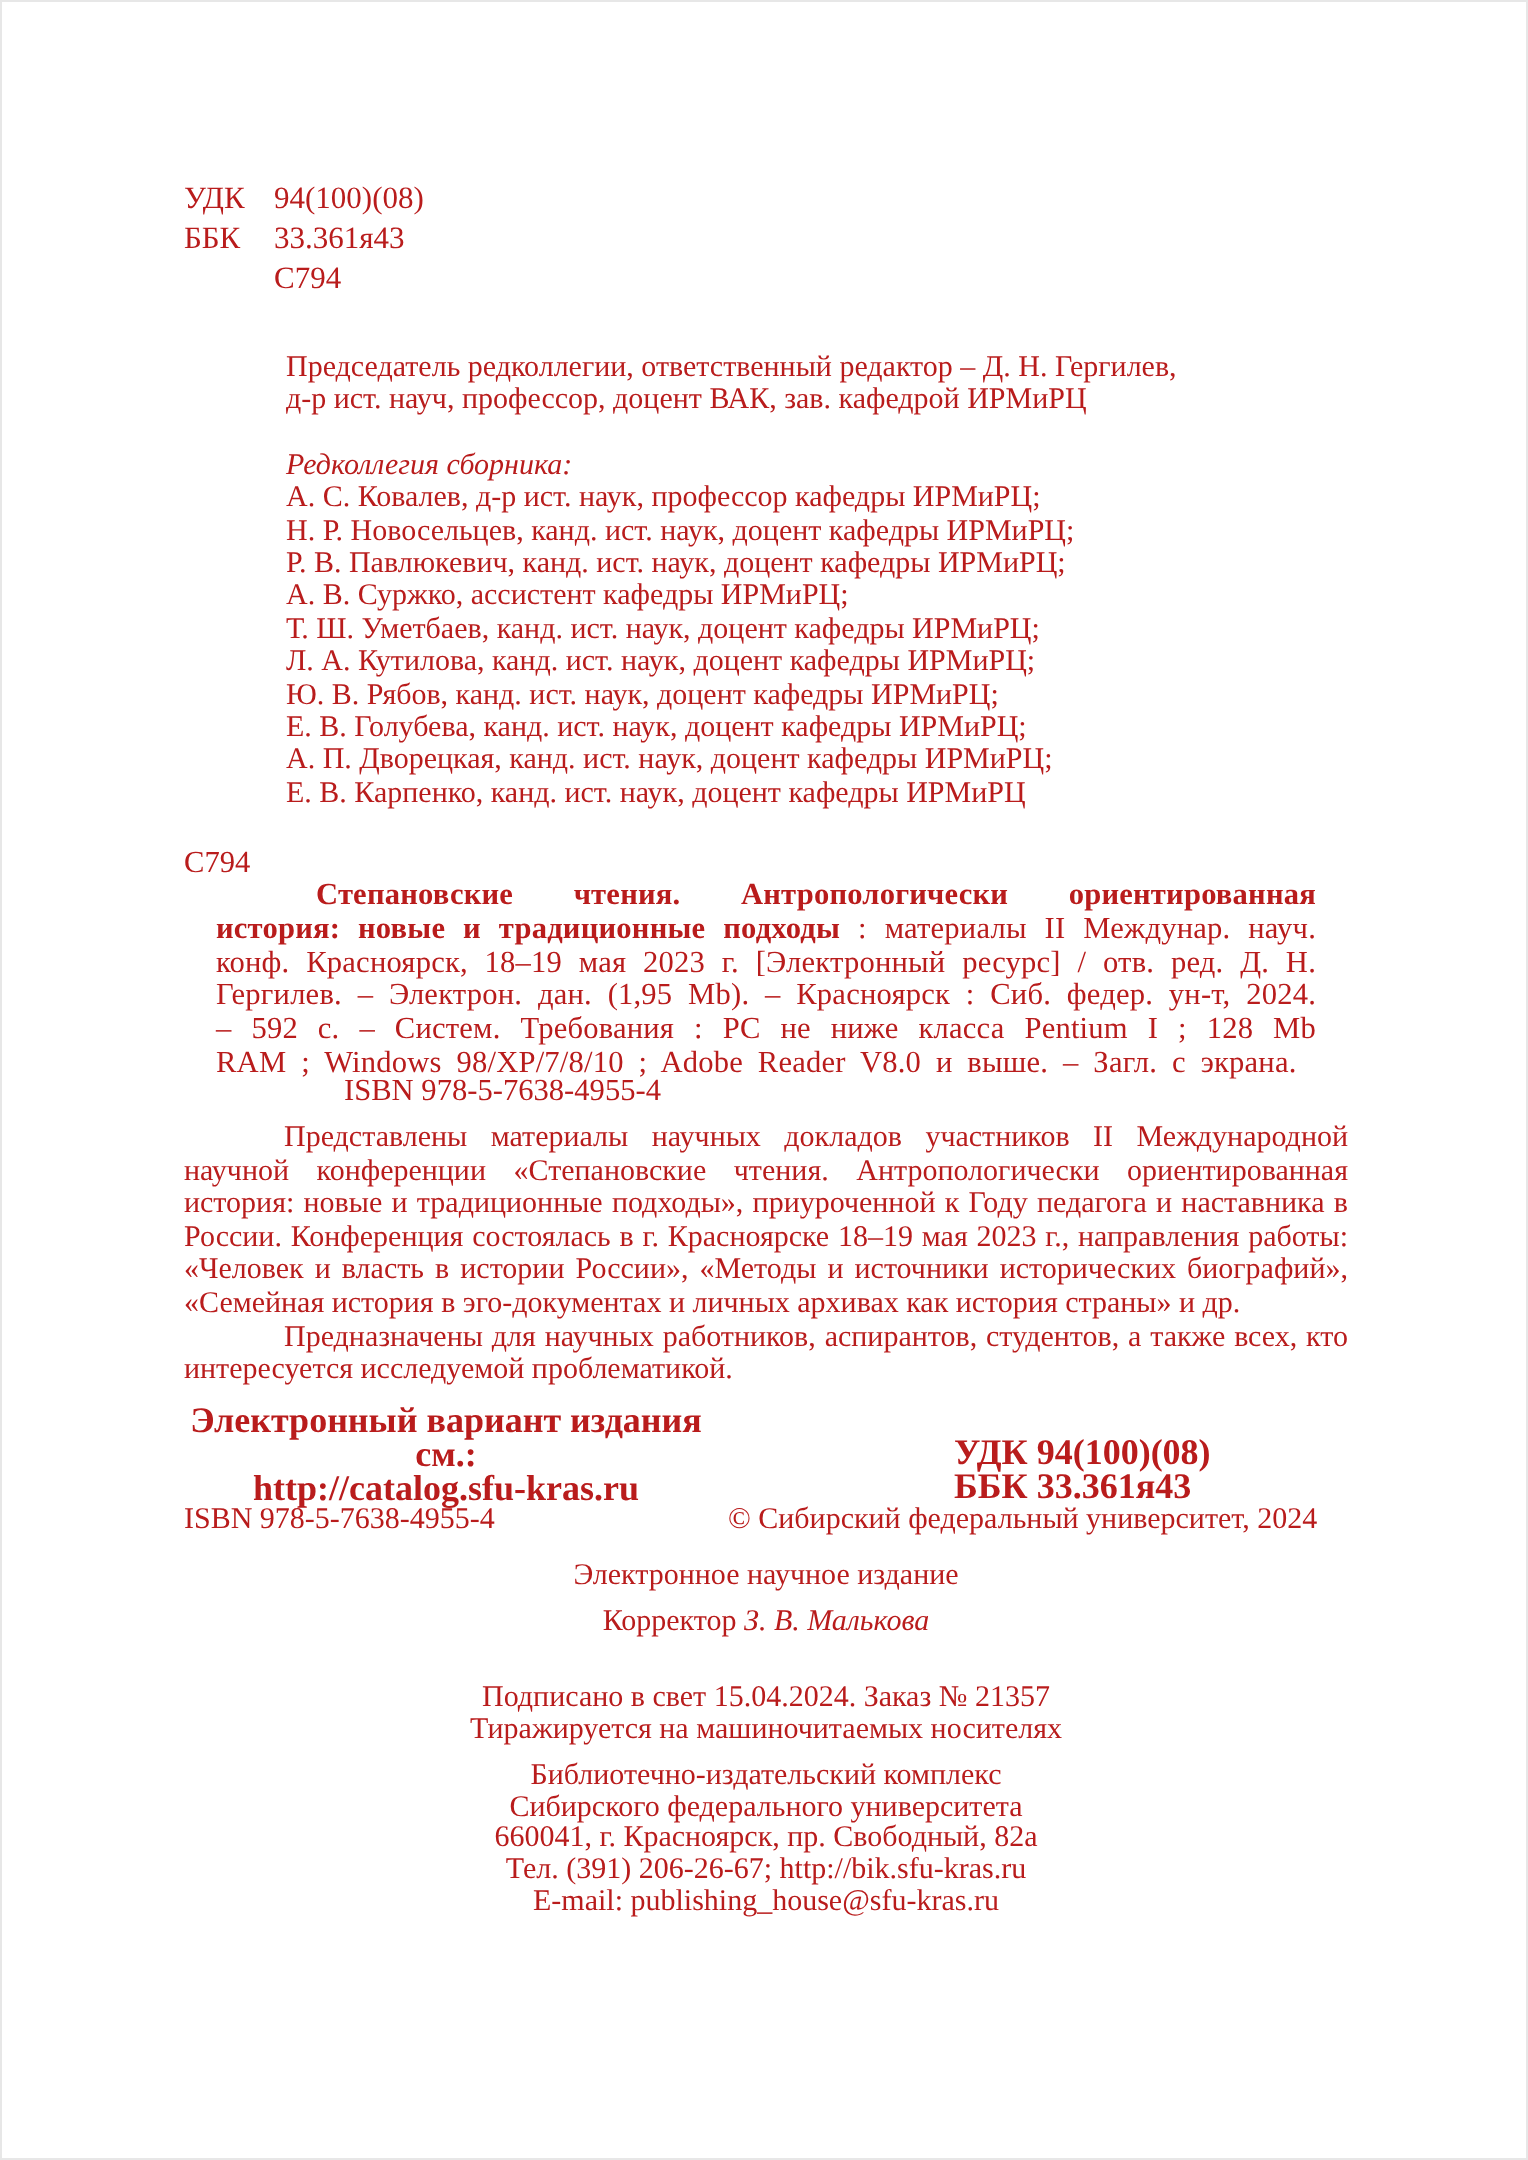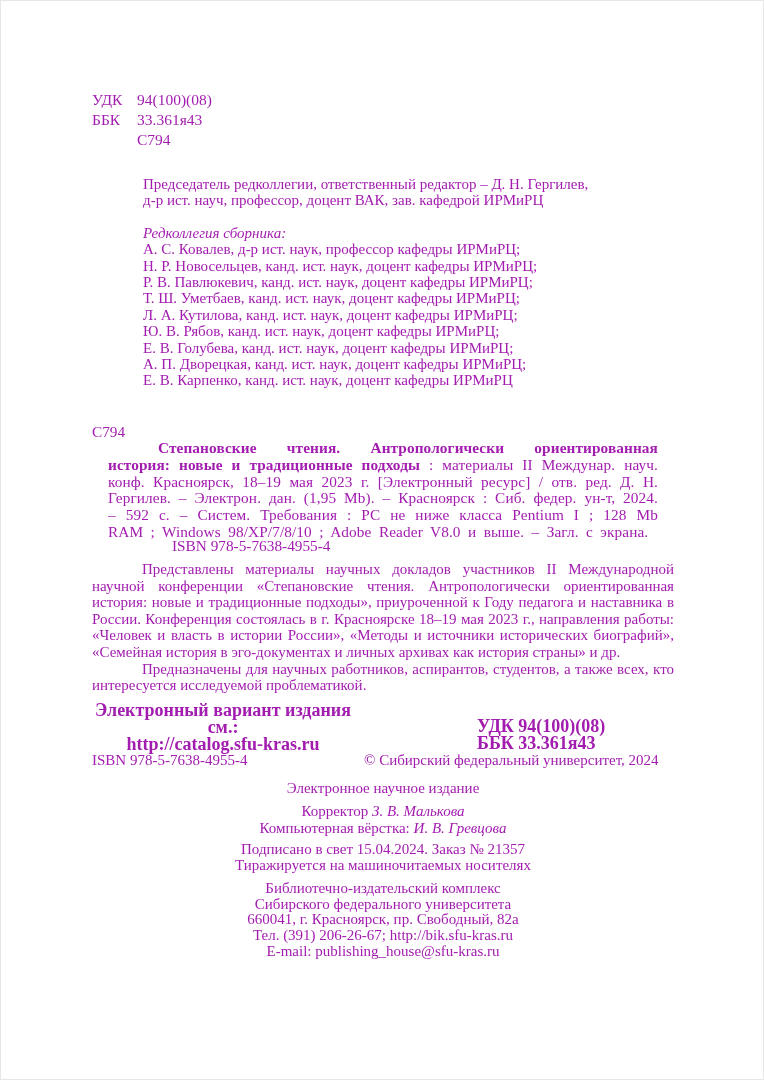--- a/index.html
+++ b/index.html
@@ -2,21 +2,21 @@
 <html><head>
 <meta charset="utf-8">
 <style>
   html,body{margin:0;padding:0;background:#ffffff;}
   .page{
     position:relative;
     width:764px;height:1080px;
     background:#ffffff;
     box-shadow:inset 0 0 0 1px #e7e7e7;
     font-family:"Liberation Serif", serif;
-    color:#a21caf;
+    color:#b91c1c;
     overflow:hidden;
   }
   
   .udk-top{position:absolute;left:92px;top:90px;font-size:15.5px;line-height:20px;}
   .udk-row{display:flex;}
   .udk-lab{width:45px;}
   
   .editorial{position:absolute;left:143px;top:176px;width:548px;font-size:15px;line-height:16.4px;}
   .ed-gap{height:16px;}
   .board-heading{font-style:italic;}
@@ -66,20 +66,21 @@
 
   <div class="editorial">
     <div>Председатель редколлегии, ответственный редактор – Д. Н. Гергилев,</div>
     <div>д-р ист. науч, профессор, доцент ВАК, зав. кафедрой ИРМиРЦ</div>
     <div class="ed-gap"></div>
     <div class="board-heading">Редколлегия сборника:</div>
     <div>
         <div>А. С. Ковалев, д-р ист. наук, профессор кафедры ИРМиРЦ;</div>
         <div>Н. Р. Новосельцев, канд. ист. наук, доцент кафедры ИРМиРЦ;</div>
         <div>Р. В. Павлюкевич, канд. ист. наук, доцент кафедры ИРМиРЦ;</div>
+        <div>А. В. Суржко, ассистент кафедры ИРМиРЦ;</div>
         <div>Т. Ш. Уметбаев, канд. ист. наук, доцент кафедры ИРМиРЦ;</div>
         <div>Л. А. Кутилова, канд. ист. наук, доцент кафедры ИРМиРЦ;</div>
         <div>Ю. В. Рябов, канд. ист. наук, доцент кафедры ИРМиРЦ;</div>
         <div>Е. В. Голубева, канд. ист. наук, доцент кафедры ИРМиРЦ;</div>
         <div>А. П. Дворецкая, канд. ист. наук, доцент кафедры ИРМиРЦ;</div>
         <div>Е. В. Карпенко, канд. ист. наук, доцент кафедры ИРМиРЦ</div>
       </div>
   </div>
 
   <div class="catalog">
@@ -107,21 +108,20 @@
 
   <div class="isbn-line">
     <span class="isbn-left">ISBN 978-5-7638-4955-4</span>
     <span class="copyright">© Сибирский федеральный университет, 2024</span>
   </div>
 
   <div class="centered ed-type">Электронное научное издание</div>
 
   <div class="centered credits">
     <div><span>Корректор </span><span class="credit-name">З. В. Малькова</span></div>
-    <div><span>Компьютерная вёрстка: </span><span class="credit-name">И. В. Гревцова</span></div>
   </div>
 
   <div class="centered print-info">
     <div>Подписано в свет 15.04.2024. Заказ № 21357</div>
     <div>Тиражируется на машиночитаемых носителях</div>
   </div>
 
   <div class="centered publisher">
     <div>Библиотечно-издательский комплекс</div>
     <div>Сибирского федерального университета</div>

